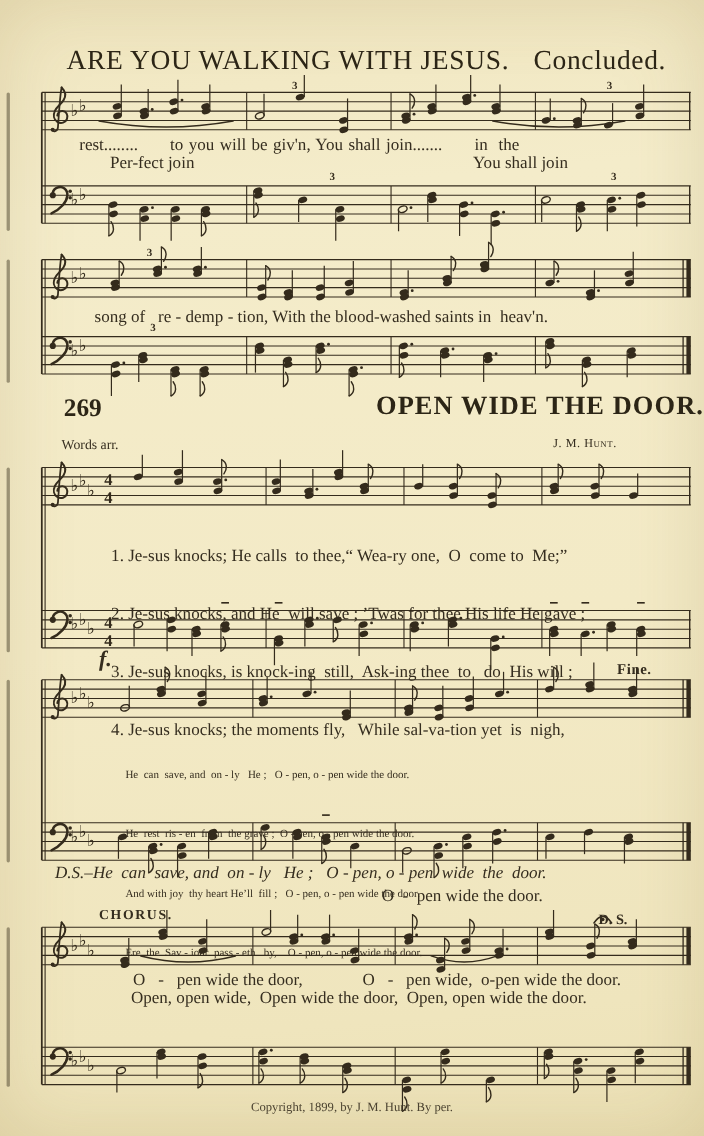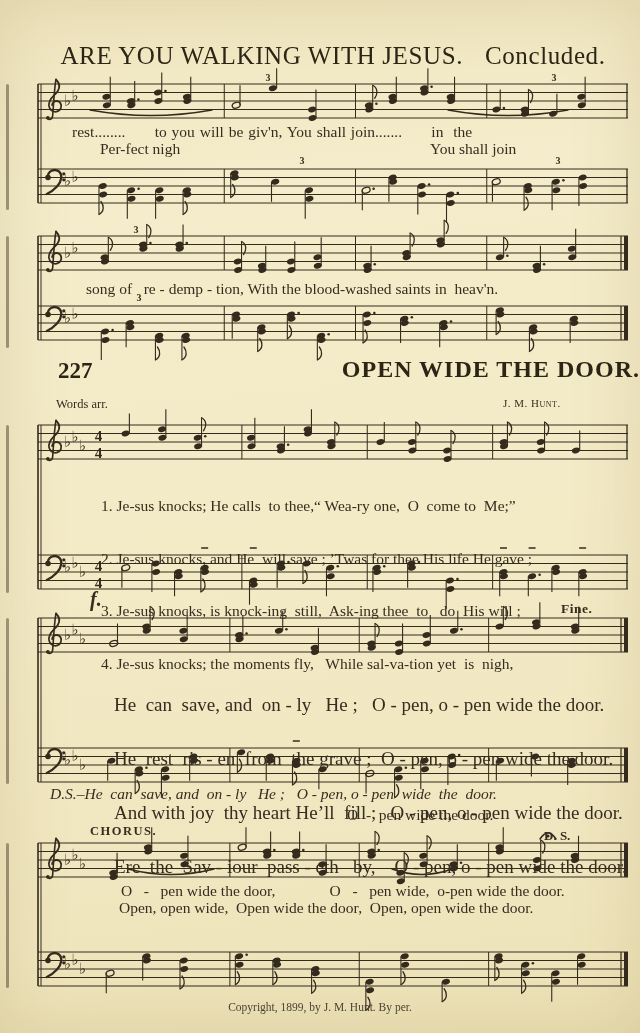--- a/index.html
+++ b/index.html
@@ -16,21 +16,21 @@
   .ly-echoL{left:100px;top:140px;}
   .ly-echoR{left:430px;top:140px;}
   .ly-song{left:86px;top:280px;}
   .num143{left:58px;top:362px;font-weight:bold;font-size:23px;color:#2c2516;}
   .ti143{left:0;width:100%;text-align:right;top:361px;font-weight:bold;font-size:24px;letter-spacing:1px;color:#2c2516;}
   .wa{left:56px;top:396px;font-size:12.5px;}
   .mc{left:503px;top:395px;font-size:11px;font-variant:small-caps;letter-spacing:.5px;}
   .verses{left:101px;top:462px;line-height:17.5px;font-size:15.5px;}
   .forte{left:90px;top:591px;font-style:italic;font-weight:bold;font-size:20px;}
   .fine{left:561px;top:600px;font-weight:bold;font-size:13.5px;letter-spacing:.5px;}
-  .refrain{left:114px;top:660px;line-height:18px;font-size:19px;}
+  .refrain{left:114px;top:660px;line-height:18px;font-size:10px;}
   .dsline{left:50px;top:785px;font-style:italic;font-size:15.5px;}
   .echo2{left:347px;top:806px;}
   .chlabel{left:90px;top:823px;font-weight:bold;font-size:12.5px;letter-spacing:1.5px;}
   .dslabel{left:544px;top:827px;font-weight:bold;font-size:13px;}
   .ch1{left:121px;top:882px;}
   .ch2{left:119px;top:899px;}
   .copy{left:0;width:100%;text-align:center;top:999px;font-size:11.5px;color:#4c4331;white-space:normal;}
   .gut{position:absolute;left:6px;width:3px;background:rgba(58,48,28,.45);border-radius:2px;}
   svg#music{position:absolute;left:0;top:0;pointer-events:none;}
 </style>
@@ -737,25 +737,25 @@
   <div class="gut" style="top:236px;height:112px;"></div>
   <div class="gut" style="top:425px;height:168px;"></div>
   <div class="gut" style="top:618px;height:166px;"></div>
   <div class="gut" style="top:843px;height:145px;"></div>
 
   <div class="t title">
     <span>ARE YOU WALKING WITH JESUS.</span><span class="subtitle">Concluded.</span>
   </div>
 
   <div class="t ly-rest">rest........      to you will be giv'n, You shall join.......      in  the</div>
-  <div class="t ly-echoL">Per-fect nigh</div>
+  <div class="t ly-echoL">Per-fect join</div>
   <div class="t ly-echoR">You shall join</div>
   <div class="t ly-song">song of   re - demp - tion, With the blood-washed saints in  heav'n.</div>
 
-  <div class="t num143">227</div>
+  <div class="t num143">269</div>
   <div class="t ti143">OPEN WIDE THE DOOR.</div>
   <div class="t wa">Words arr.</div>
   <div class="t mc">J. M. Hunt.</div>
 
   <div class="t verses">
     <div>1. Je-sus knocks; He calls  to thee,“ Wea-ry one,  O  come to  Me;”</div>
     <div>2. Je-sus knocks, and He  will save ; ’Twas for thee His life He gave ;</div>
     <div>3. Je-sus knocks, is knock-ing  still,  Ask-ing thee  to   do  His will ;</div>
     <div>4. Je-sus knocks; the moments fly,   While sal-va-tion yet  is  nigh,</div>
   </div>

